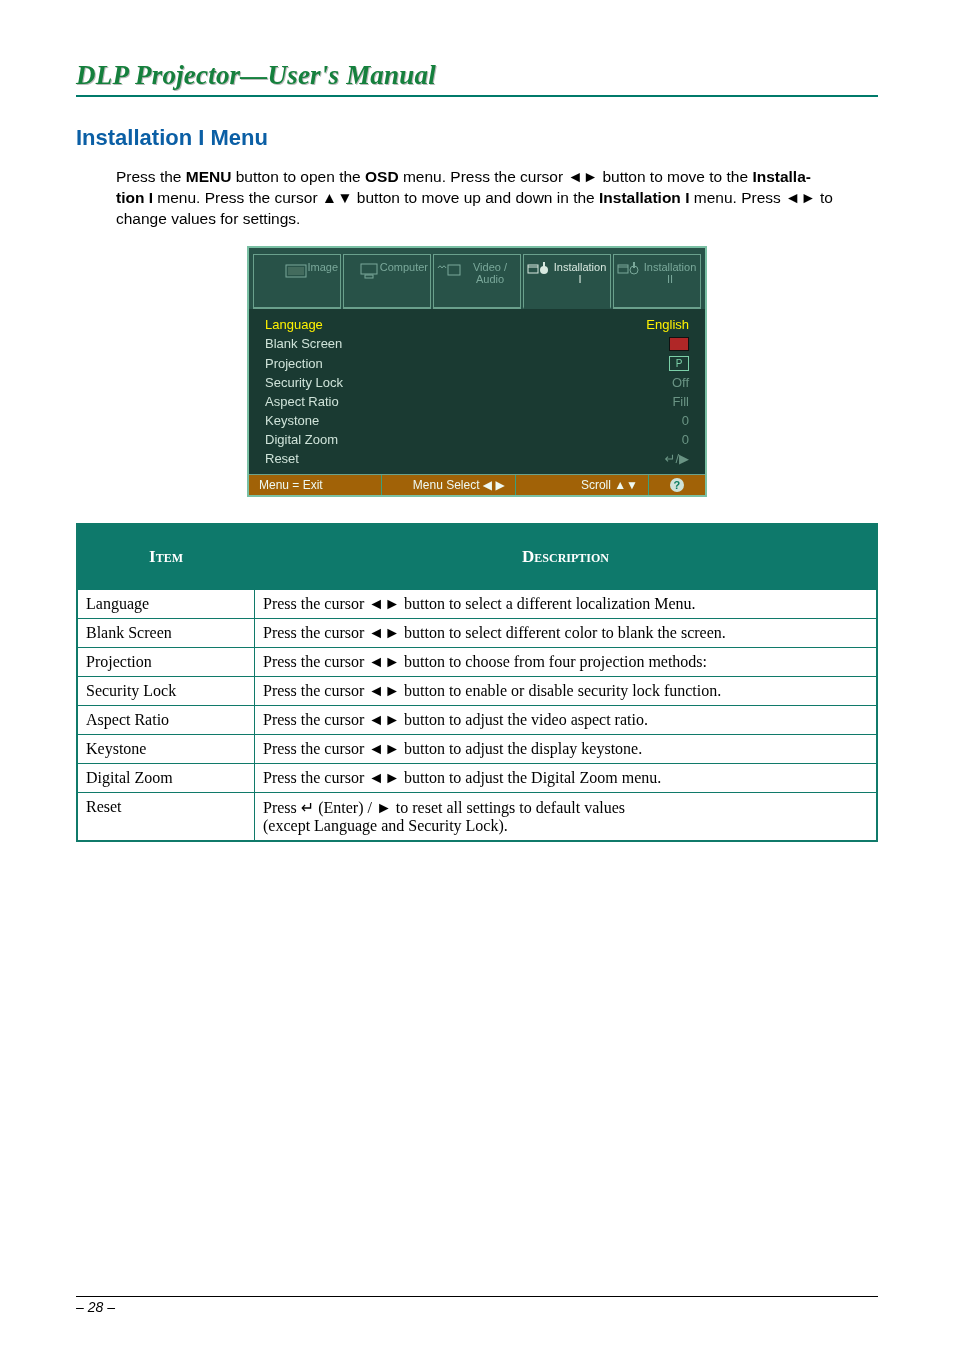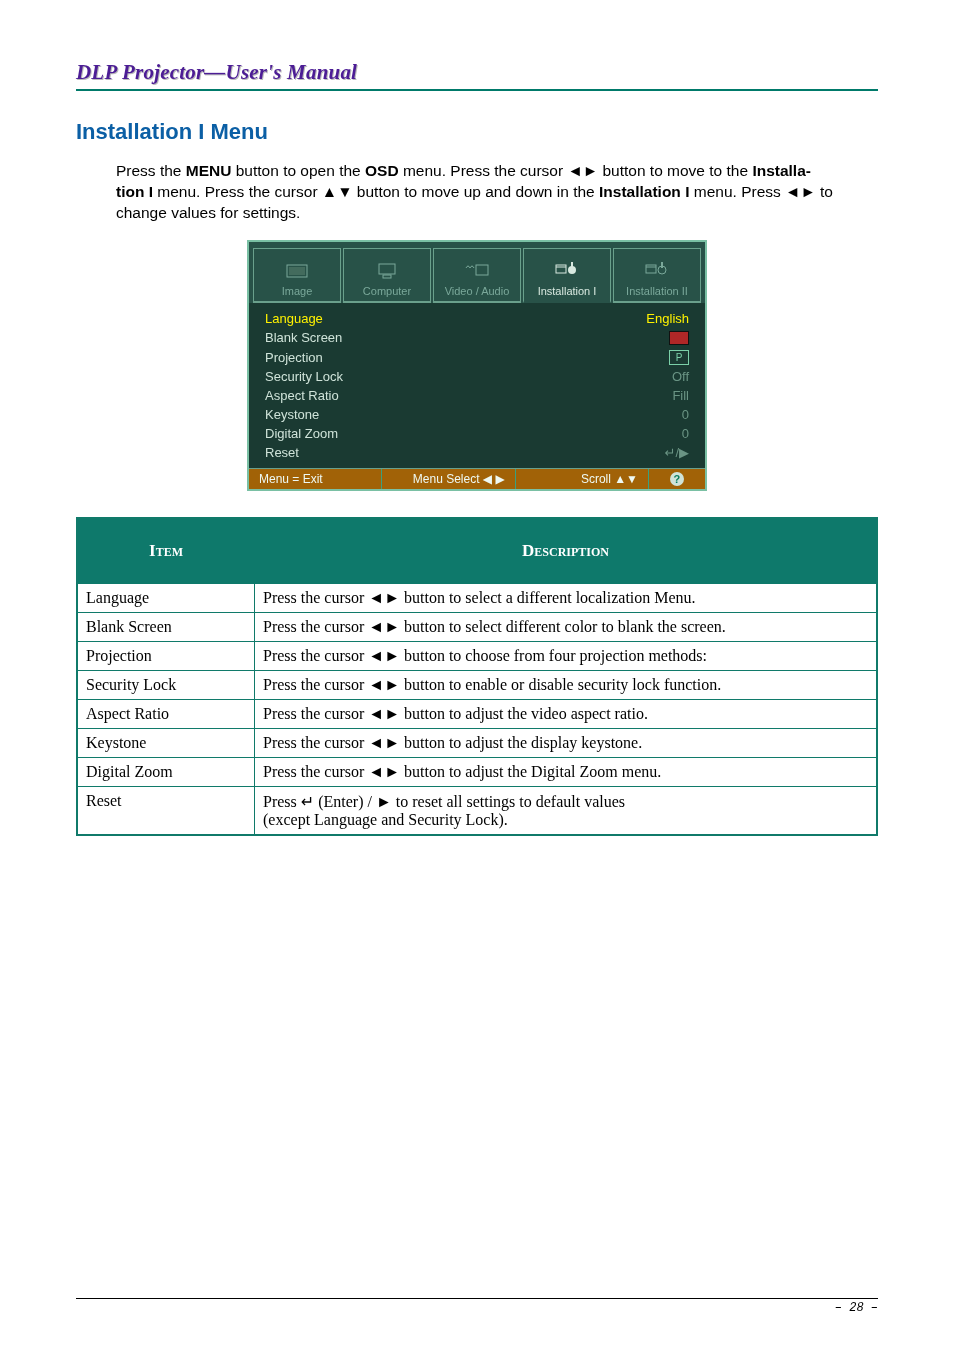--- a/index.html
+++ b/index.html
@@ -13,22 +13,22 @@
     min-height: 1351px;
     margin: 0 auto;
     padding: 60px 76px 40px 76px;
     box-sizing: border-box;
     position: relative;
   }
   .header-title {
     font-family: "Times New Roman", Times, serif;
     font-style: italic;
     font-weight: bold;
-    color: #4c1d95;
-    font-size: 21px;
+    color: #15803d;
+    font-size: 27px;
     text-shadow: 1px 1px 0 #bbb;
     letter-spacing: 0.2px;
   }
   .header-rule {
     margin-top: 4px;
     border: none;
     border-top: 2px solid #007a6a;
     margin-bottom: 28px;
   }
   .section-heading {
@@ -62,21 +62,20 @@
   .osd-tab {
     flex: 1;
     background: #285248;
     border: 1px solid #6aa08c;
     border-bottom: 2px solid #6aa08c;
     text-align: center;
     color: #7aa89a;
     padding: 4px 2px 4px 2px;
     min-height: 44px;
     display: flex;
-    flex-direction: column;
     justify-content: flex-end;
   }
   .osd-tab .icon {
     height: 24px;
     display: flex;
     align-items: center;
     justify-content: center;
   }
   .osd-tab.active {
     color: #d8e9e0;
@@ -153,24 +152,24 @@
     border: 1px solid #107a6a;
     padding: 5px 8px;
     vertical-align: top;
     color: #000;
   }
   .footer {
     position: absolute;
     bottom: 36px;
     left: 76px;
     right: 76px;
-    text-align: right;
-    font-family: Liberation Mono, monospace;
+    text-align: left;
+    font-family: Liberation Sans, sans-serif;
     font-style: italic;
-    font-size: 12px;
+    font-size: 14px;
   }
   .footer-rule {
     border: none;
     border-top: 1px solid #000;
     margin-bottom: 2px;
   }
 </style>
 </head>
 <body>
 

